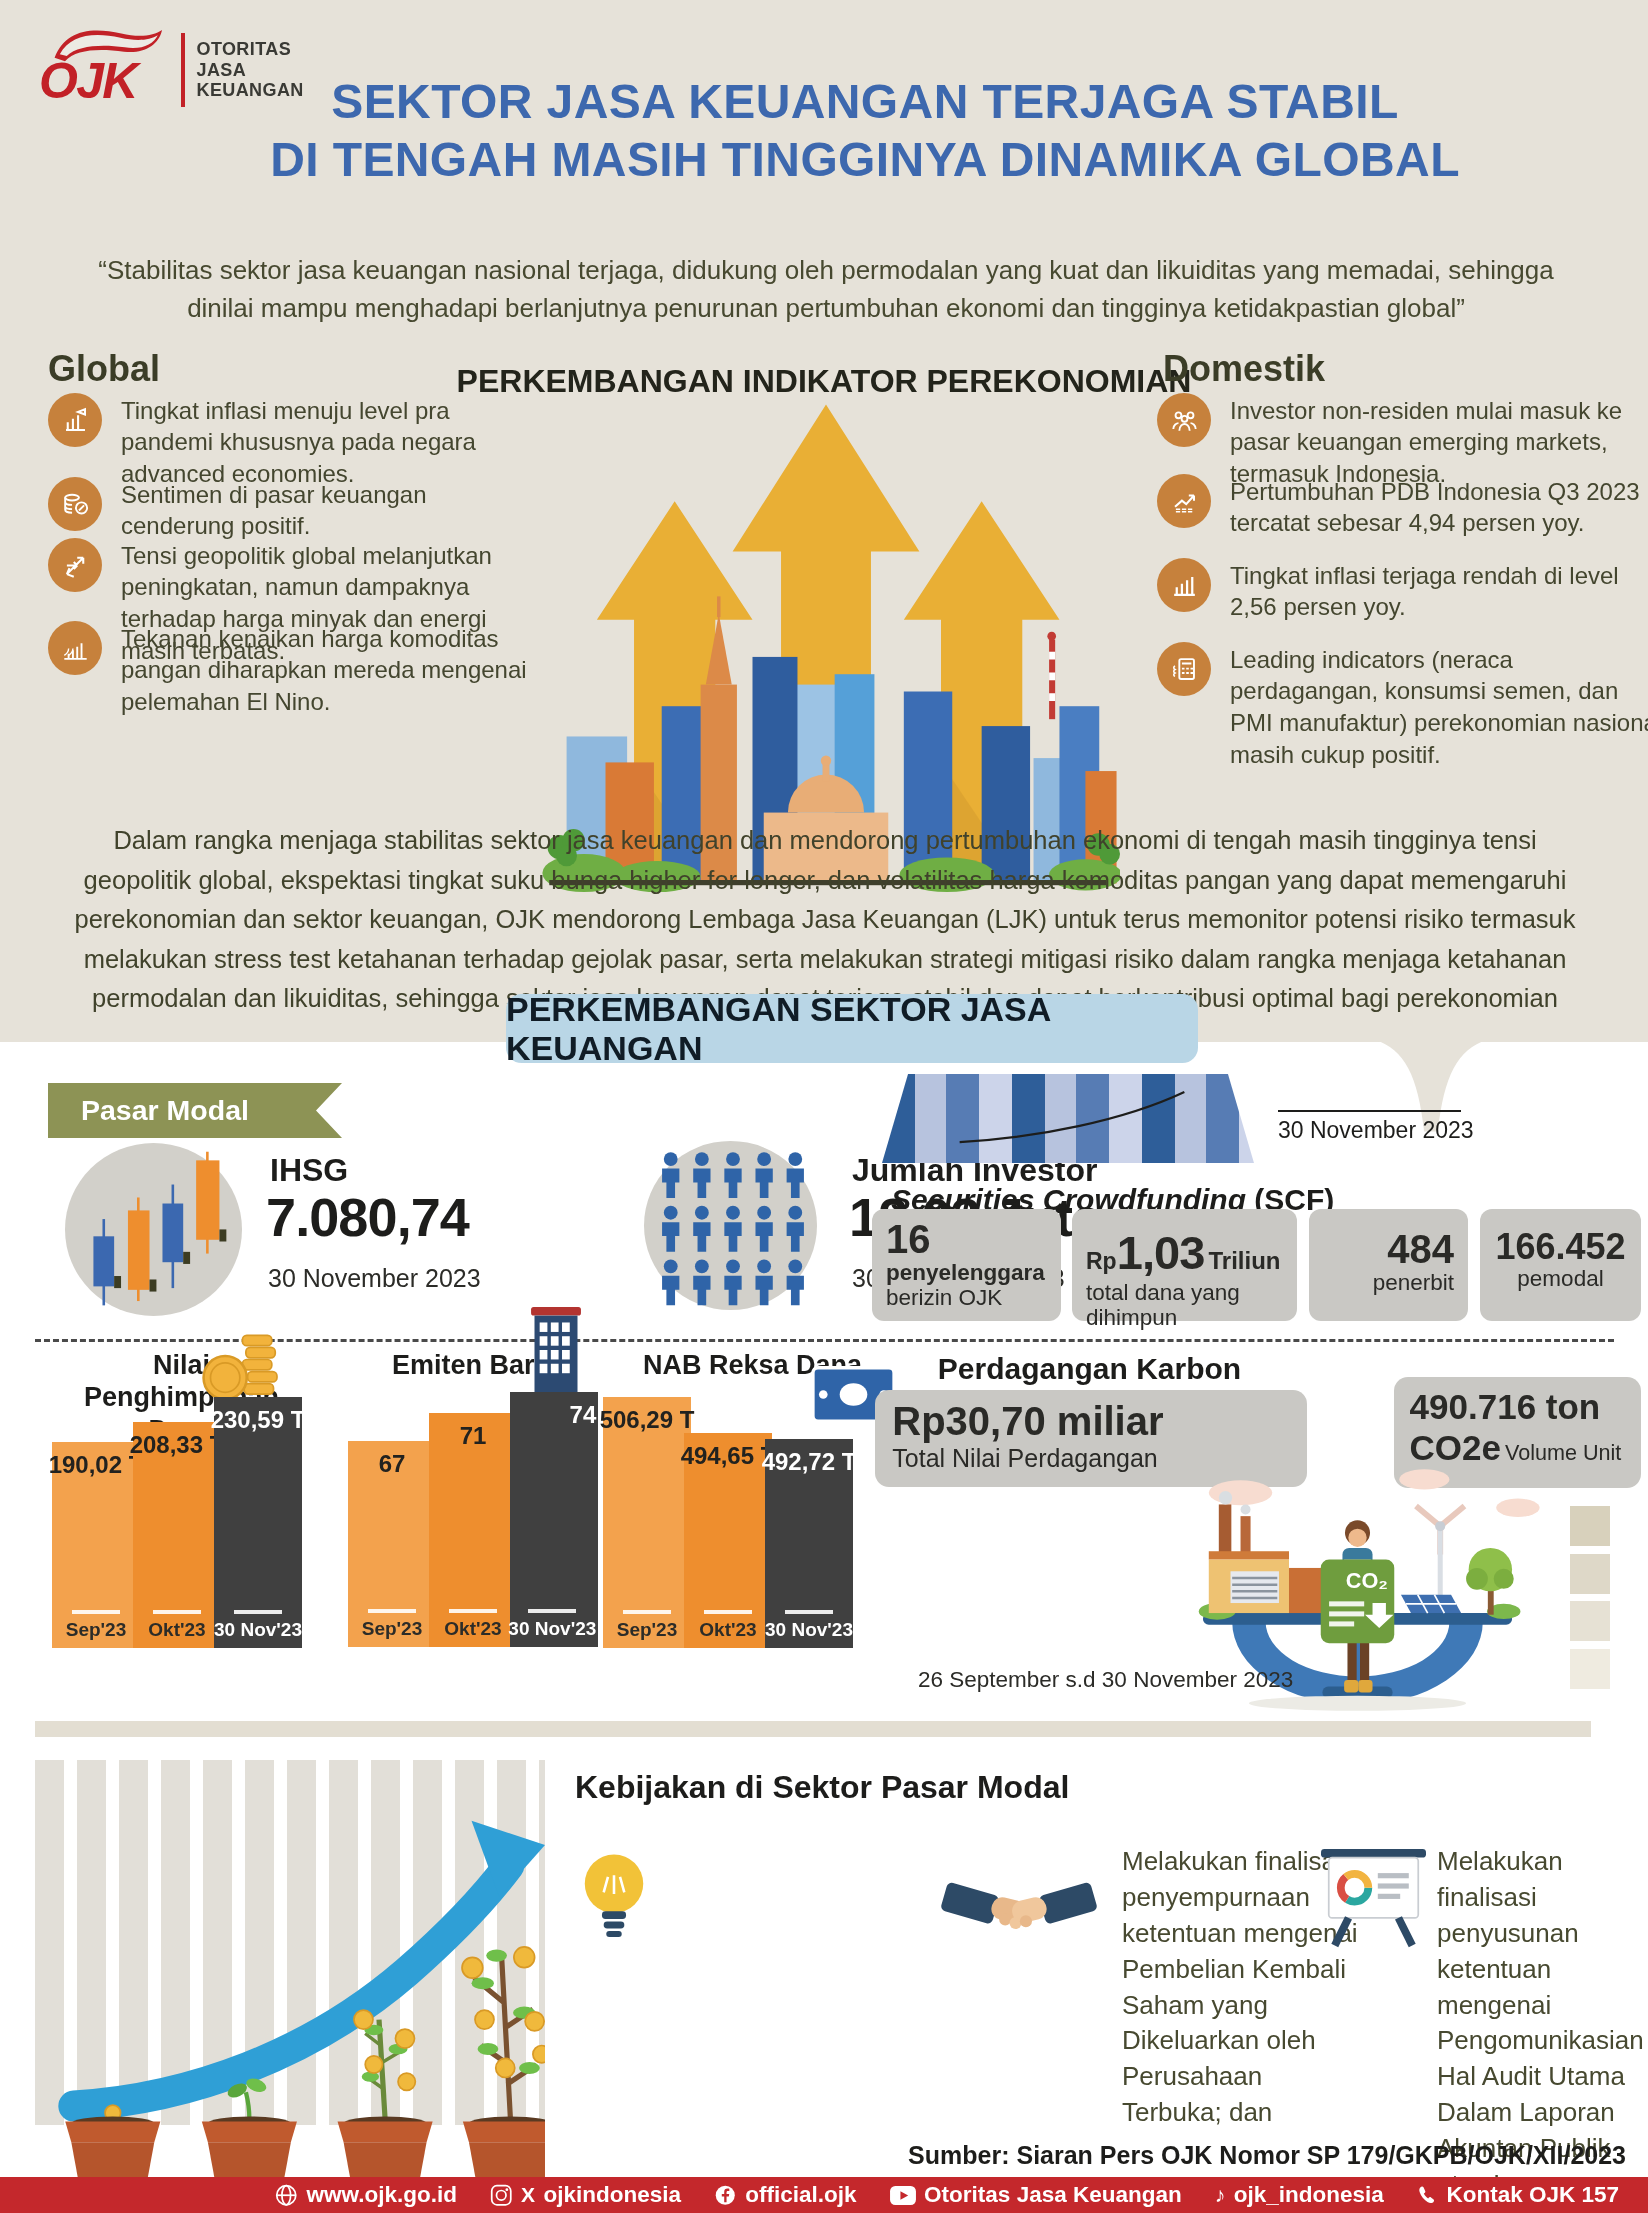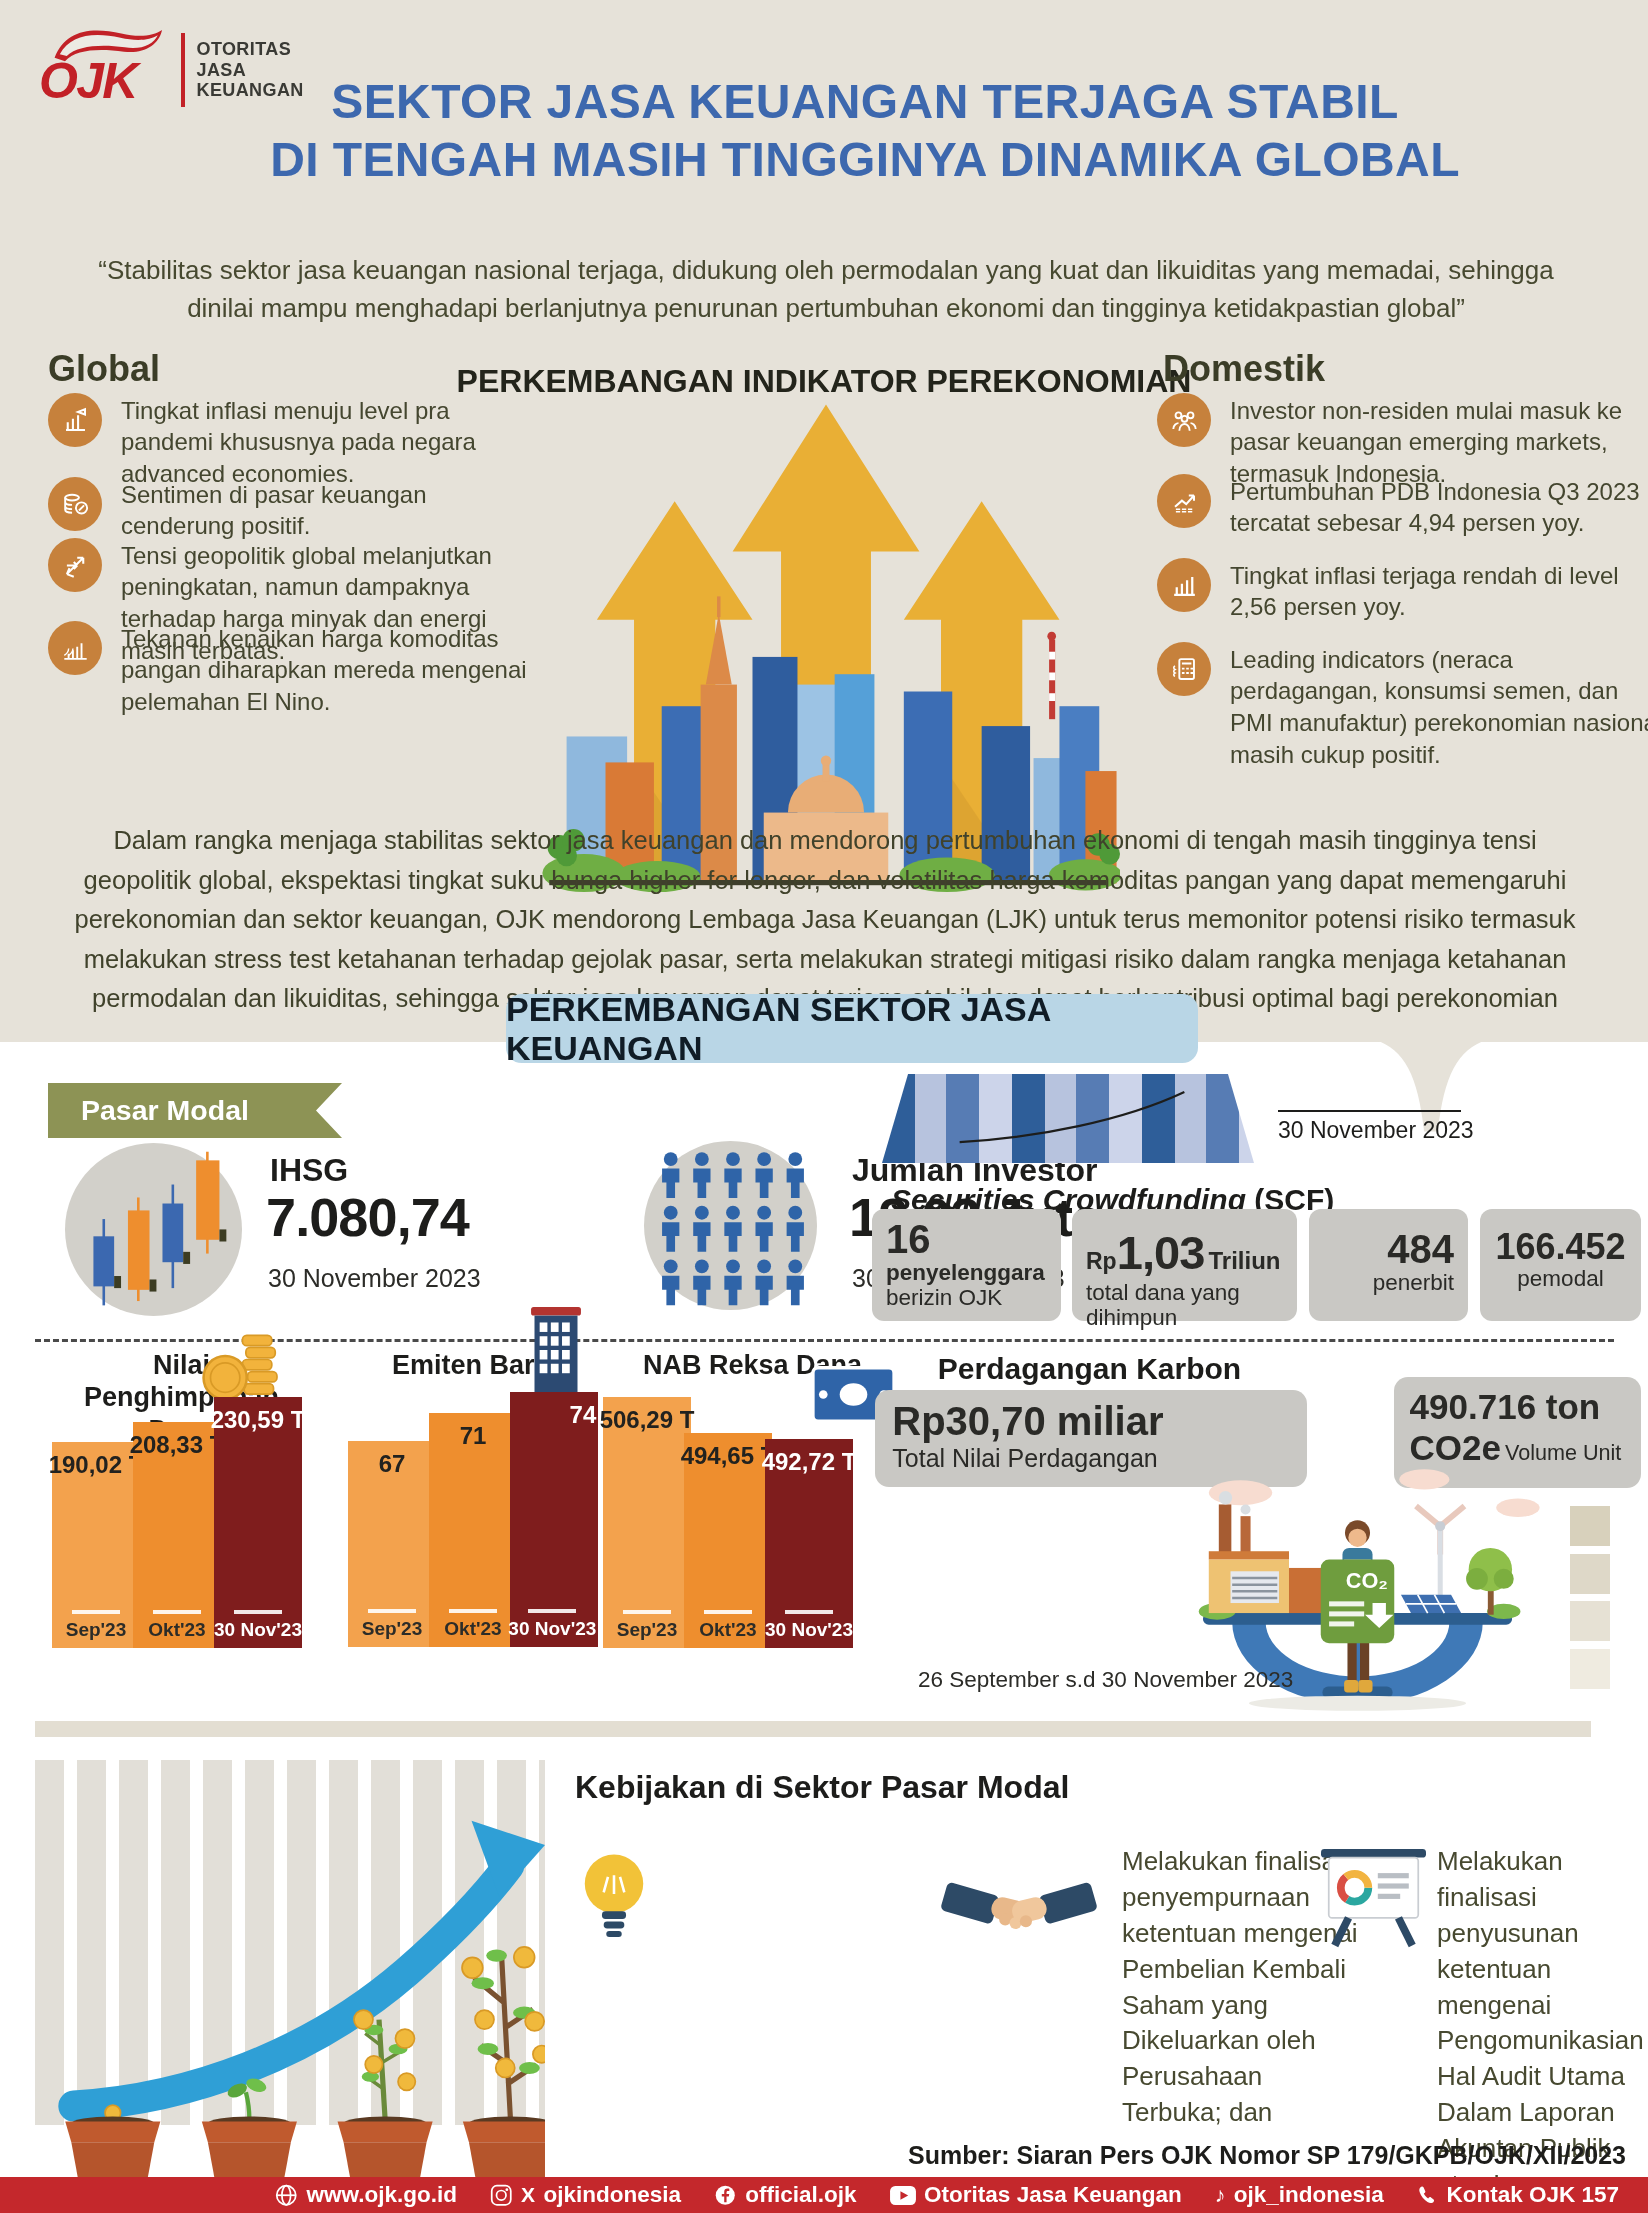--- a/index.html
+++ b/index.html
@@ -66,21 +66,21 @@
   .dashes{left:35px;top:1339px;width:1579px;border-top:3.5px dashed #4a4a4a;}
 
   
   .chart{position:absolute;top:1349px;}
   .chart-title{text-align:center;font-size:27px;font-weight:800;color:#1d1d1b;line-height:1.2;}
   .bars{position:absolute;bottom:auto;display:flex;align-items:flex-end;}
   .bar{position:relative;width:88px;margin-left:-7px;display:flex;flex-direction:column;
        align-items:center;justify-content:space-between;box-sizing:border-box;padding:8.6px 1.7px 7px 1.7px;}
   .bar:nth-child(1){margin-left:0;background:#f3a24d;z-index:1;}
   .bar:nth-child(2){background:#ee8e2e;z-index:2;}
-  .bar:nth-child(3){background:#7f1d1d;z-index:3;}
+  .bar:nth-child(3){background:#404040;z-index:3;}
   .bar .val{font-size:24px;font-weight:800;color:#22221f;white-space:nowrap;}
   .bar:nth-child(3) .val{color:#fff;}
   .bar .cat{font-size:19px;font-weight:600;color:#2c2c28;white-space:nowrap;text-align:center;}
   .bar:nth-child(3) .cat{color:#fff;}
   .bar .cat::before{content:"";display:block;width:48px;height:3.5px;background:rgba(255,255,255,.9);margin:0 auto 5.2px auto;}
 
   
   .carbon-title{left:882px;top:1352px;width:415px;text-align:center;font-size:30px;font-weight:800;color:#1d1d1b;}
   .carbon-box{position:absolute;background:#c9c8c4;border-radius:14px;box-sizing:border-box;color:#2a2a27;}
   .cb1{left:875px;top:1390px;width:432px;height:97px;padding:8.6px 17.3px;}

